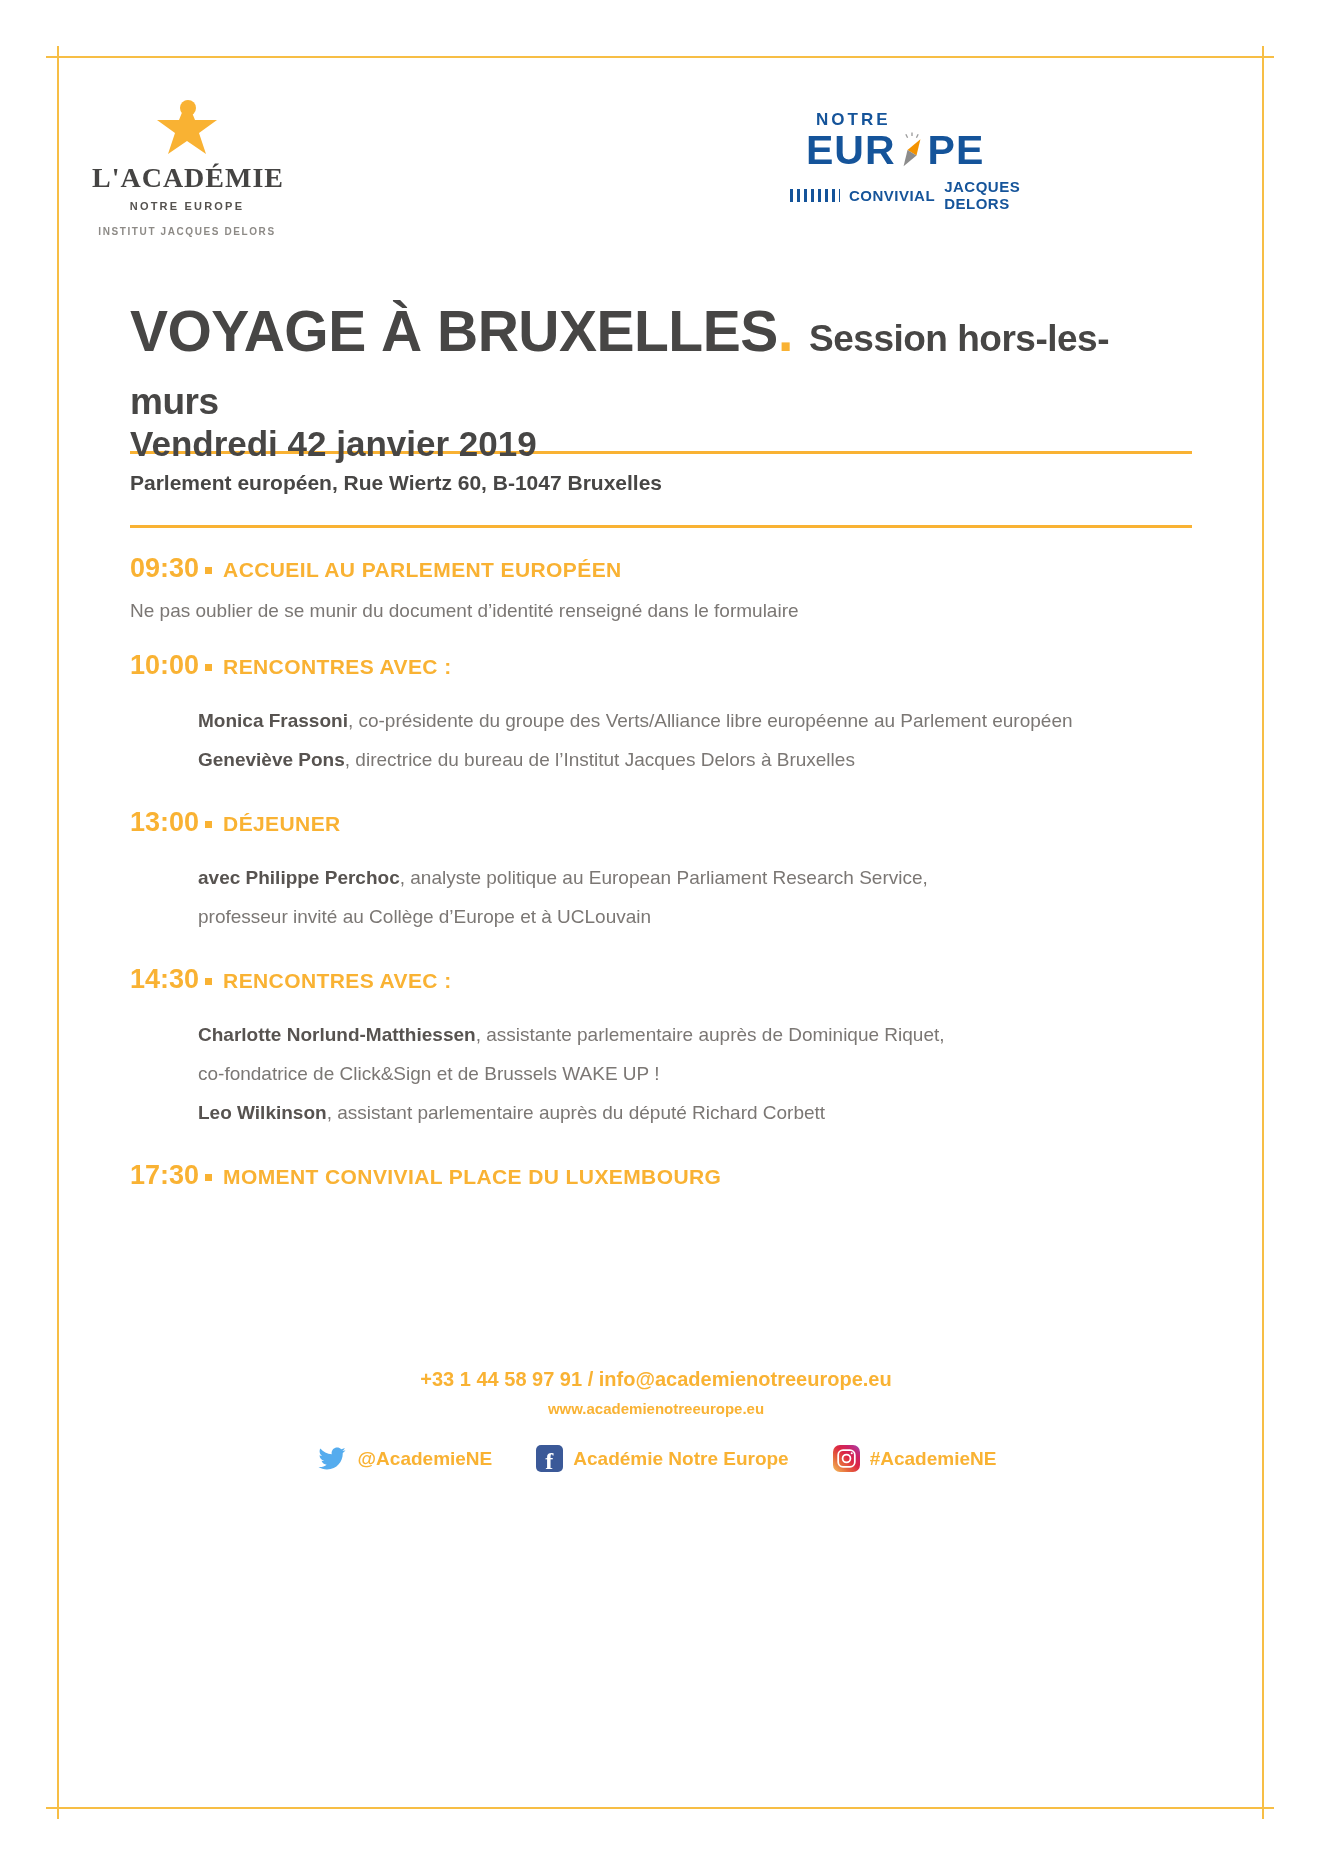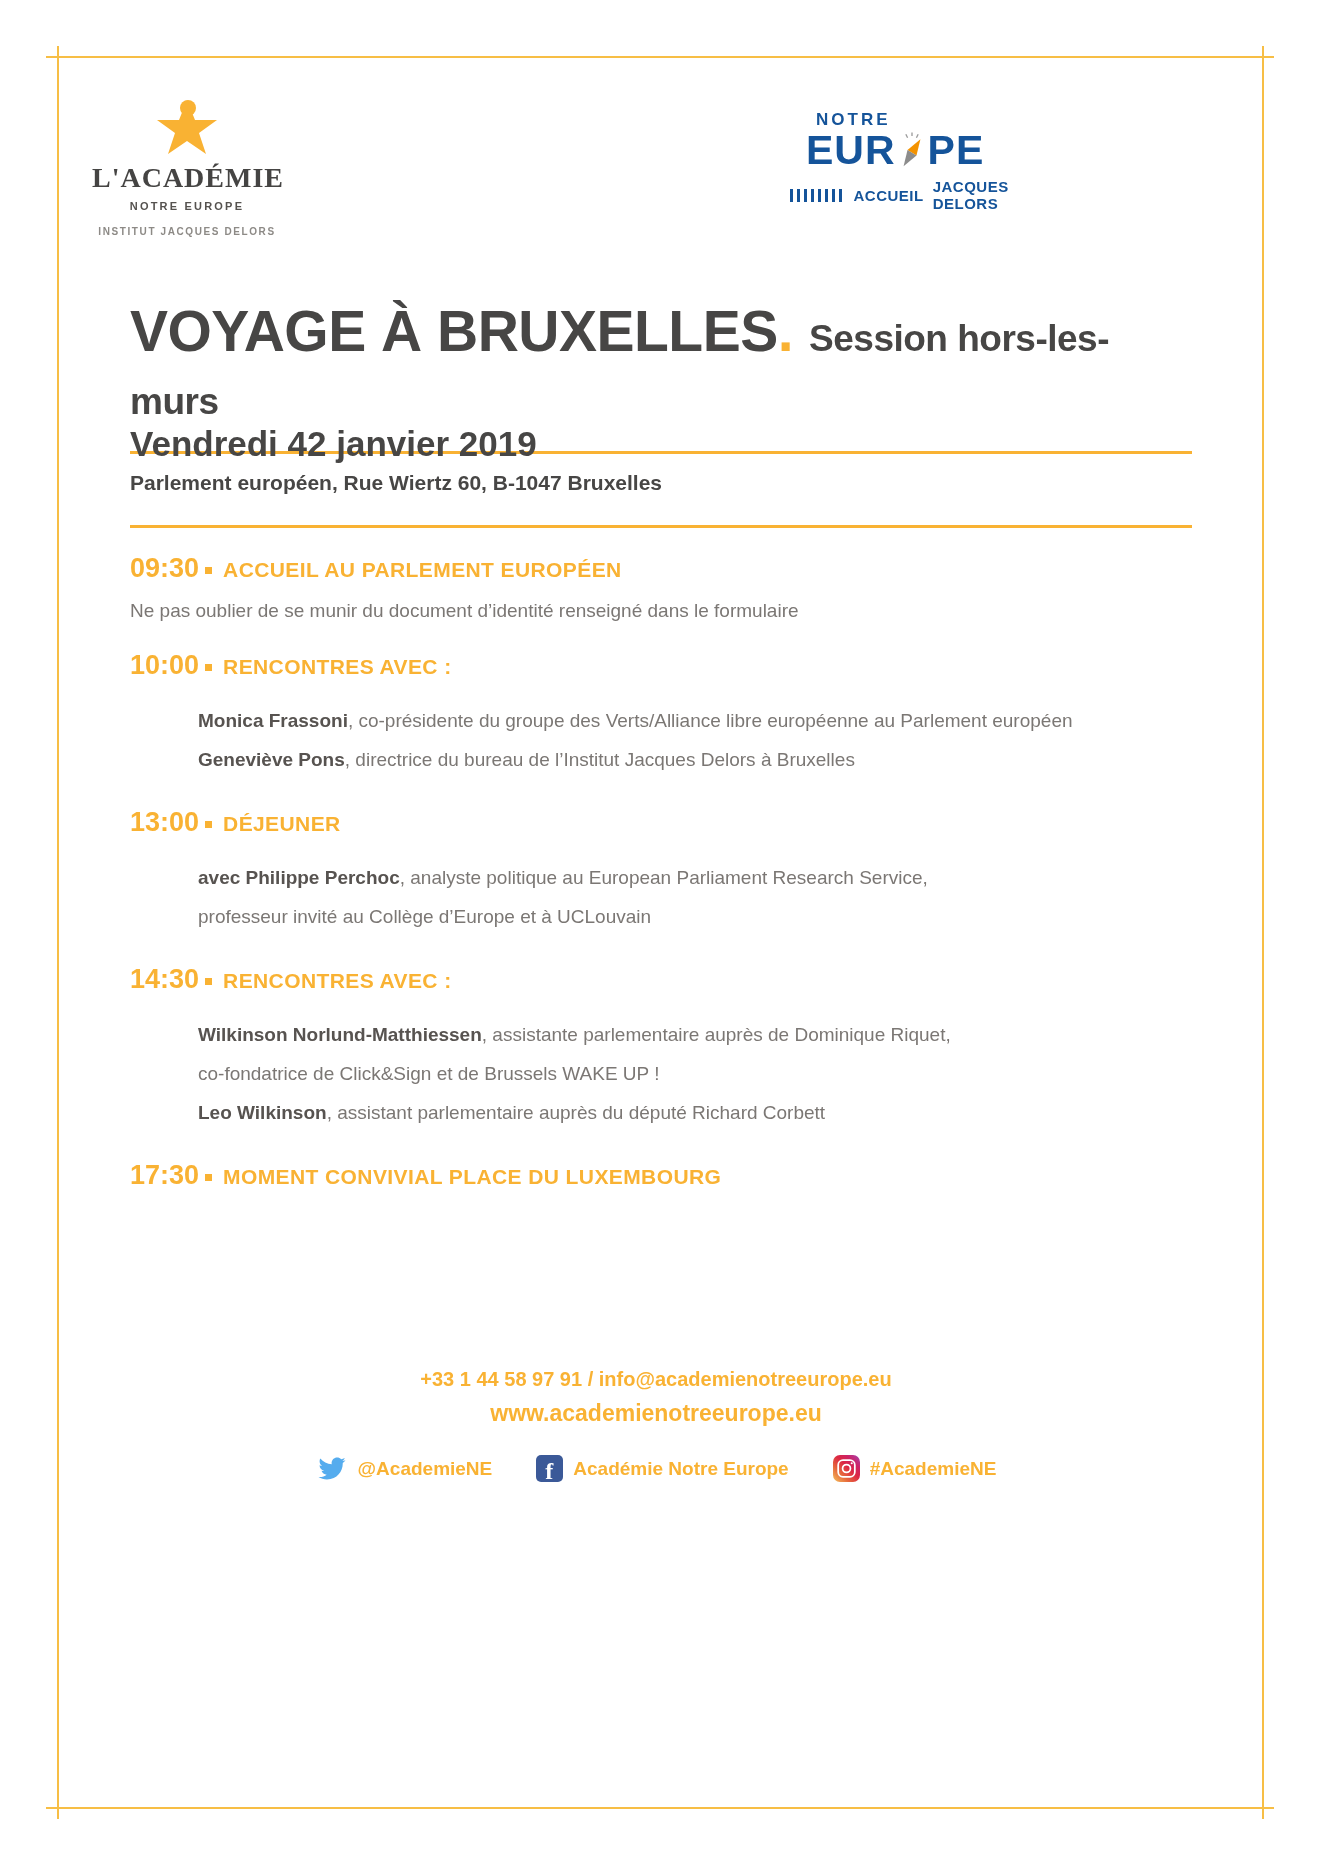--- a/index.html
+++ b/index.html
@@ -56,21 +56,21 @@
   .sq { display: inline-block; width: 7px; height: 7px; background: #F9B233; margin: 0 11px 5px 6px; vertical-align: middle; }
   .heading { font-size: 21px; font-weight: 700; color: #F9B233; letter-spacing: 0.4px; }
   .note { font-size: 19px; color: #7B7774; margin-top: 12px; }
   .entries { margin: 16px 0 0 68px; font-size: 19px; color: #7B7774; }
   .entry { line-height: 39px; }
   .entry .b { font-weight: 700; color: #575350; }
 
   
   .footer { position: absolute; left: 0; right: 8px; top: 1368px; text-align: center; }
   .contact { font-size: 20px; font-weight: 700; color: #F9B233; }
-  .website { font-size: 23px; font-weight: 700; color: #F9B233; margin-top: 9px; }
+  .website { font-size: 15px; font-weight: 700; color: #F9B233; margin-top: 9px; }
   .social { margin-top: 28px; display: flex; justify-content: center; align-items: center; column-gap: 18px; }
   .social-item { display: flex; align-items: center; gap: 10px; font-size: 19px; font-weight: 700; color: #F9B233; cursor: pointer; }
   .social-item + .social-item { margin-left: 26px; }
   .fb-icon { width: 27px; height: 27px; background: #3B5998; border-radius: 5px; position: relative; overflow: hidden; }
   .fb-icon::after { content: "f"; position: absolute; left: 9px; bottom: -3px; color: #fff;
                     font: 700 24px "Liberation Serif", serif; }
   .ig-icon { width: 27px; height: 27px; border-radius: 7px; display: flex; align-items: center; justify-content: center;
              background: linear-gradient(45deg, #f5c15c 0%, #e6683c 30%, #dc2743 55%, #cc2366 75%, #a445b2 100%); }
 </style>
 </head>
@@ -103,21 +103,21 @@
         <line x1="24" y1="3" x2="22" y2="7" stroke="#9b9b9b" stroke-width="1.5"></line>
         <g transform="rotate(32 17 24)">
           <polygon points="17,6 23,24 11,24" fill="#F39200"></polygon>
           <polygon points="11,24 23,24 17,42" fill="#8C8C8C"></polygon>
         </g>
       </svg>
       <span>PE</span>
     </div>
     <div class="ne-bottom">
       <span class="bars"></span>
-      <span>ACCUEIL</span>
+      <span>CONVIVIAL</span>
       <span>JACQUES DELORS</span>
     </div>
   </div>
 
   <div class="title-block">
     <h1>
       <span>VOYAGE À BRUXELLES</span><span class="title-dot">.</span><span class="title-sub">Session hors-les-murs</span>
     </h1>
     <div class="rule"></div>
   </div>
@@ -155,21 +155,21 @@
         <div class="entry"><span class="b">avec Philippe Perchoc</span><span>, analyste politique au European Parliament Research Service,</span></div>
         <div class="entry"><span class="b"></span><span>professeur invité au Collège d’Europe et à UCLouvain</span></div>
       </div>
     </div>
 
     <div class="agenda-item">
       <div class="agenda-head">
         <span class="time">14:30</span><span class="sq"></span><span class="heading">RENCONTRES AVEC :</span>
       </div>
       <div class="entries">
-        <div class="entry"><span class="b">Wilkinson Norlund-Matthiessen</span><span>, assistante parlementaire auprès de Dominique Riquet,</span></div>
+        <div class="entry"><span class="b">Charlotte Norlund-Matthiessen</span><span>, assistante parlementaire auprès de Dominique Riquet,</span></div>
         <div class="entry"><span class="b"></span><span>co-fondatrice de Click&amp;Sign et de Brussels WAKE UP !</span></div>
         <div class="entry"><span class="b">Leo Wilkinson</span><span>, assistant parlementaire auprès du député Richard Corbett</span></div>
       </div>
     </div>
 
     <div class="agenda-item">
       <div class="agenda-head">
         <span class="time">17:30</span><span class="sq"></span><span class="heading">MOMENT CONVIVIAL PLACE DU LUXEMBOURG</span>
       </div>
     </div>

